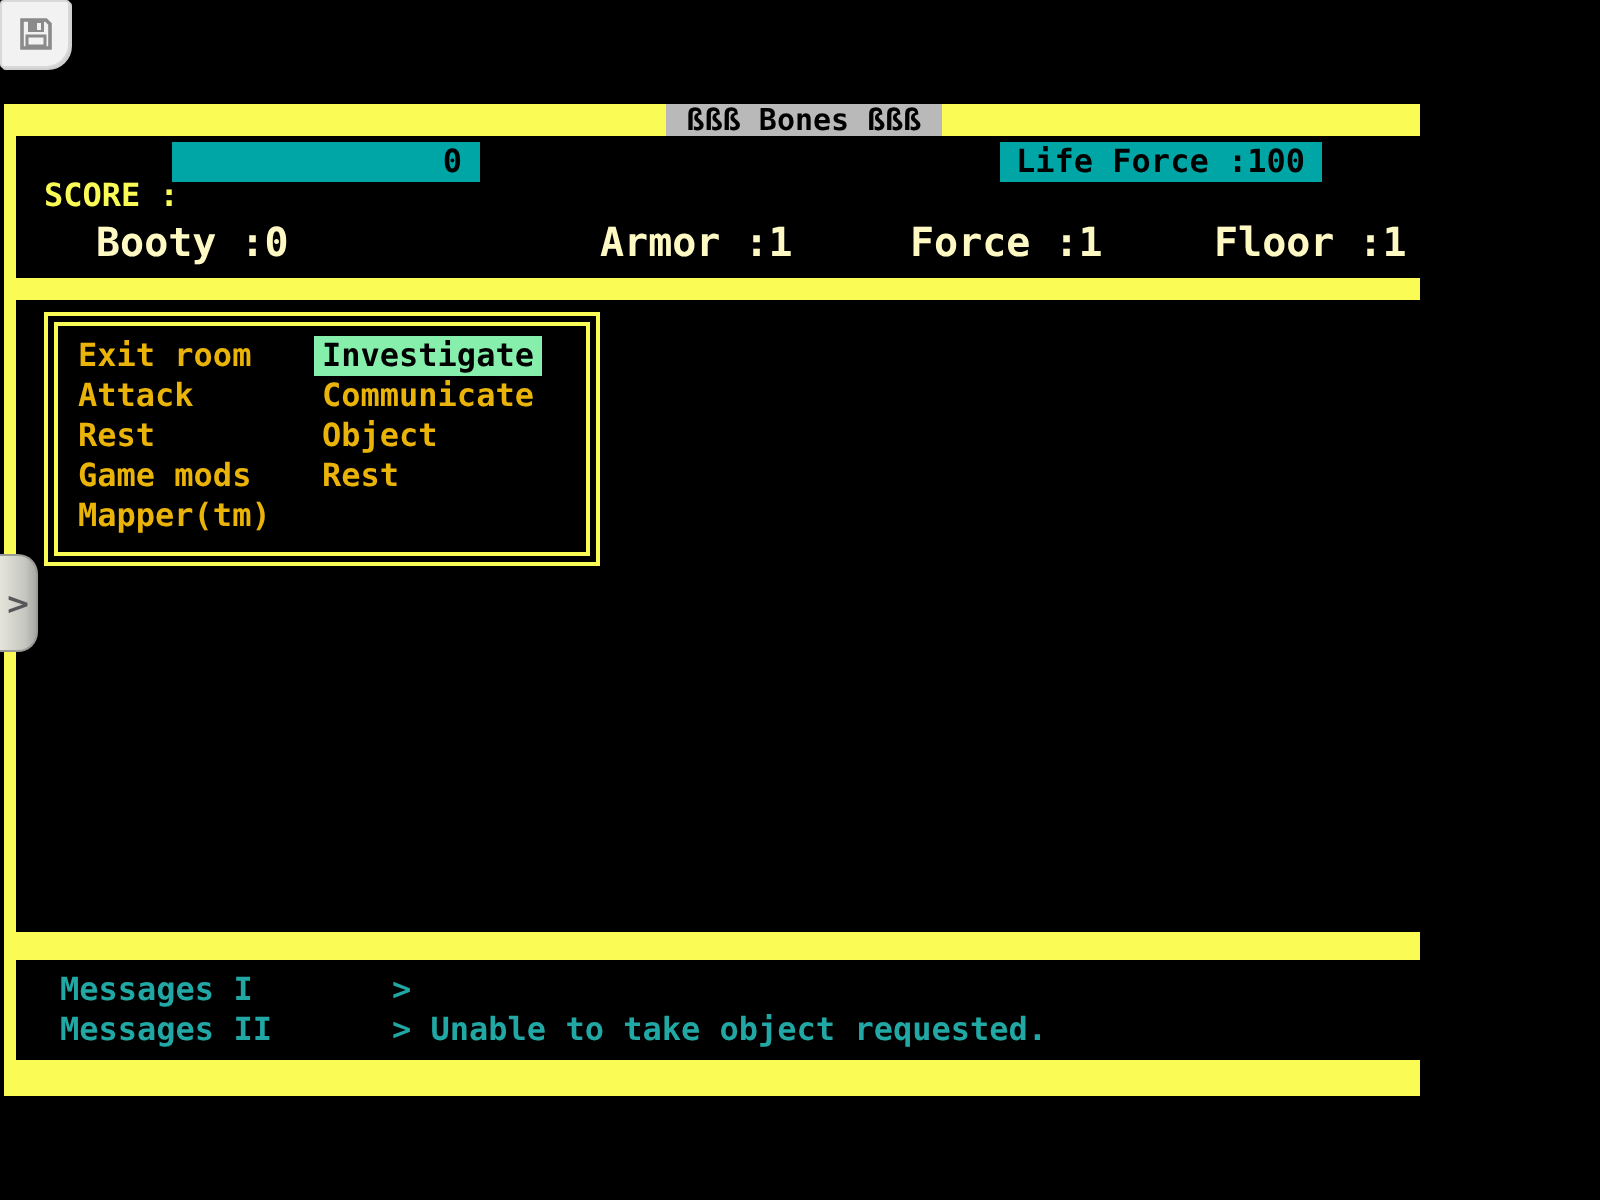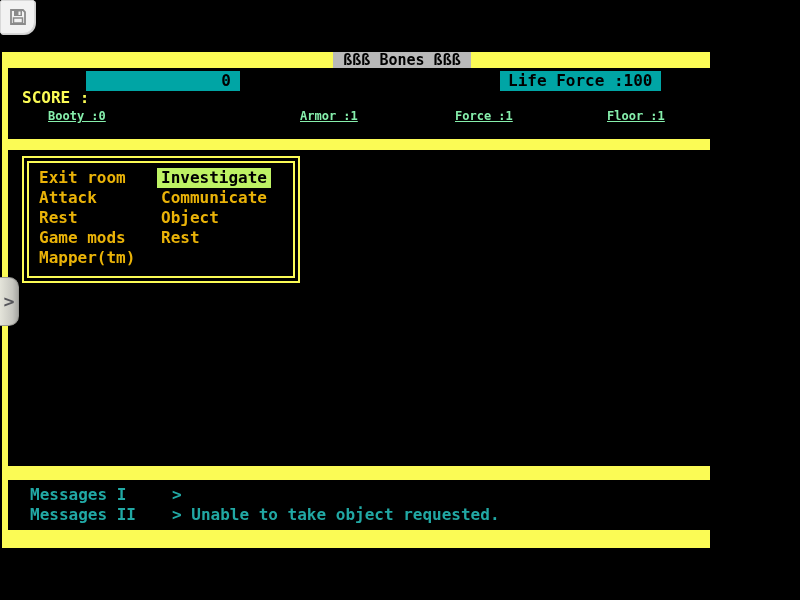--- a/index.html
+++ b/index.html
@@ -39,53 +39,53 @@
   .score-bar {
     position: absolute; left: 78px; top: 3px; width: 154px; height: 20px;
     background: #00A5A5; color: #000; font-size: 16px; line-height: 20px;
     text-align: right; padding-right: 9px;
   }
   .life-force {
     position: absolute; left: 492px; top: 3px; height: 20px;
     background: #00A5A5; color: #000; font-size: 16px; line-height: 20px;
     padding: 0 8px; white-space: nowrap;
   }
-  .stat { position: absolute; top: 41px; color: #86efac; font-size: 12px; white-space: nowrap; text-decoration: underline; }
+  .stat { position: absolute; top: 41px; color: #fef9c3; font-size: 20px; white-space: nowrap; }
   .stat-0 { left: 40px; }
   .stat-1 { left: 292px; }
   .stat-2 { left: 447px; }
   .stat-3 { left: 599px; }
 
   
   .viewport { top: 98px; height: 316px; }
   .menu-box {
     position: absolute; left: 14px; top: 6px; width: 278px;
     border: 2px solid #FBFB55; padding: 3px;
   }
   .menu-box-inner {
     border: 2px solid #FBFB55; padding: 5px 6px 8px 10px;
   }
   .menu-row { display: flex; height: 20px; line-height: 20px; }
   .menu-col-left { width: 122px; flex: none; }
   .menu-item { color: #eab308; font-size: 16px; white-space: nowrap; cursor: pointer; }
-  .menu-item.selected { background: #bef264; color: #000; padding: 0 4px; margin-left: -4px; }
+  .menu-item.selected { background: #86efac; color: #000; padding: 0 4px; margin-left: -4px; }
 
   
   .drawer-handle {
     position: absolute; left: 0; top: 277px; width: 19px; height: 49px;
     background: linear-gradient(90deg, #e4e4da 0%, #c6c6c0 70%, #a8a8a4 100%);
     border-radius: 0 10px 10px 0; border: 1px solid #9a9a96; border-left: none;
     display: flex; align-items: center; justify-content: center;
     color: #55555a; font-size: 15px; cursor: pointer; z-index: 20;
     font-family: "DejaVu Sans", sans-serif;
   }
 
   
   .messages-panel { top: 428px; height: 50px; padding-top: 5px; }
-  .msg-row { display: flex; height: 20px; line-height: 20px; color: #21A8A4; font-size: 16px; }
+  .msg-row { display: flex; height: 20px; line-height: 20px; color: #21A8A4; font-size: 16px; gap: 24px; }
   .msg-label { margin-left: 22px; width: 142px; flex: none; white-space: nowrap; }
   .msg-text { white-space: pre; }
 </style>
 </head>
 <body>
 
 <div class="stage">
 
   <div class="save-btn" title="">
     <span>

